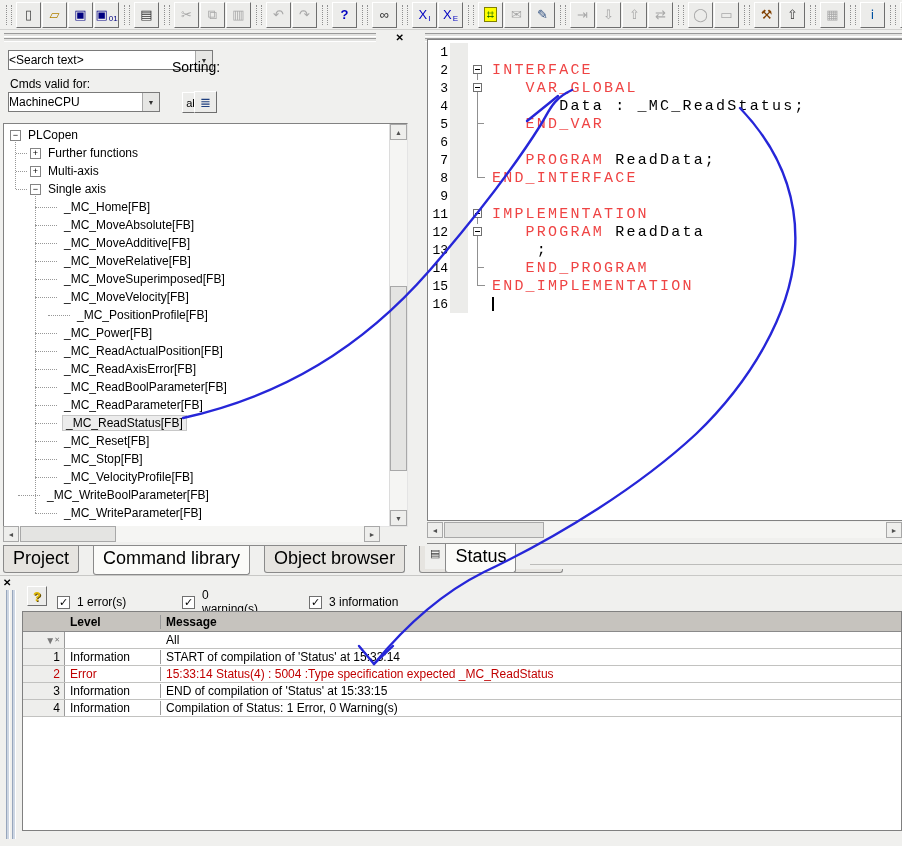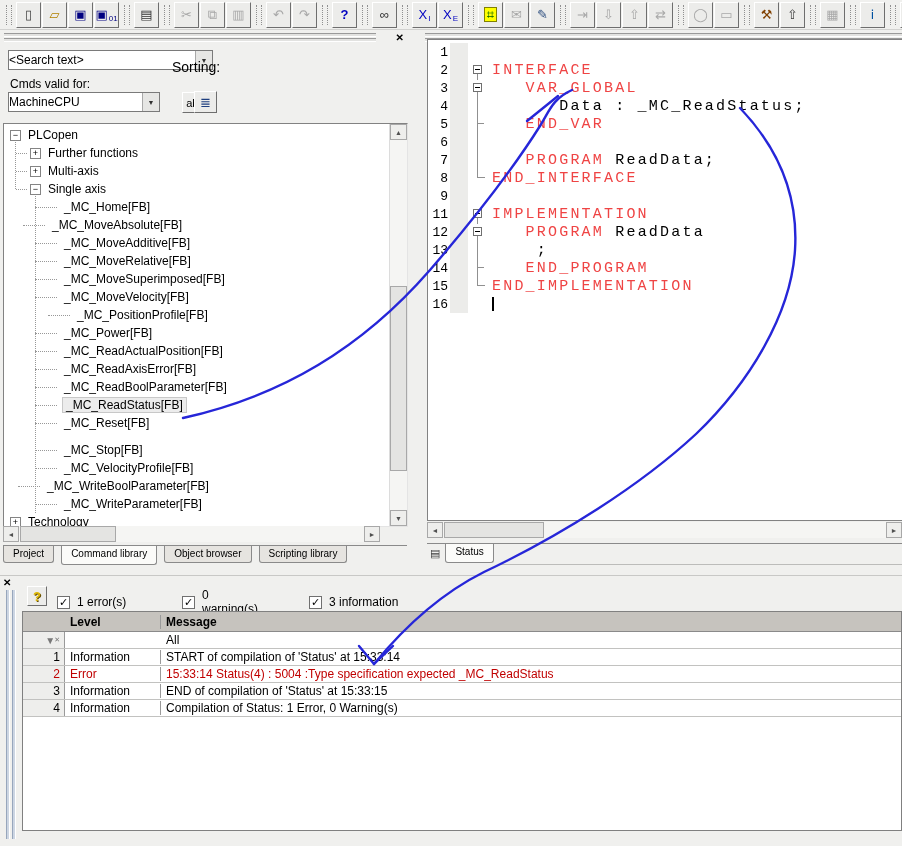--- a/index.html
+++ b/index.html
@@ -23,22 +23,22 @@
   .combo-val{flex:1;white-space:nowrap;overflow:hidden}
   .combo-btn{width:16px;height:100%;background:#e6e6e4;border-left:1px solid #a8a8a8;font-size:7px;
              display:flex;align-items:center;justify-content:center;color:#303030}
   .btn3d{background:#ececea;border:1px solid;border-color:#ffffff #6e6e6e #6e6e6e #ffffff;cursor:default;
          display:flex;align-items:center;justify-content:center}
   .sbtn{position:absolute;background:#eeeeec;border:1px solid #a8a8a8;font-size:7px;color:#505050;
         display:flex;align-items:center;justify-content:center;box-sizing:border-box}
   .thumb{position:absolute;background:#e4e4e2;border:1px solid #a8a8a8;box-sizing:border-box}
   .hsb{position:absolute;height:16px;background:#f5f5f3}
   .tabrow{position:absolute;display:flex;align-items:flex-start;border-top:1px solid #8a8a8a;background:#f0f0ee}
-  .tab{padding:2px 9px 3px;font-size:10px;background:#e6e4e0;border:1px solid #8a8a8a;border-top:none;
-       border-radius:0 0 3px 3px;margin-right:7px;white-space:nowrap;cursor:default}
+  .tab{padding:2px 9px 3px;font-size:18px;background:#e6e4e0;border:1px solid #8a8a8a;border-top:none;
+       border-radius:0 0 3px 3px;margin-right:14px;white-space:nowrap;cursor:default}
   .tab.active{background:#fbfbf9;padding-bottom:5px}
   
   .left-panel{position:absolute;left:2px;top:31px;width:406px;height:532px;background:#f0f0ee}
   .left-panel .grab-h{left:2px;top:1px;width:372px;height:9px}
   .left-panel .close-x{right:4px;top:2px}
   .search-combo{left:6px;top:19px;width:205px;height:20px}
   .cmds-lbl{position:absolute;left:8px;top:46px;font-size:12px}
   .sort-lbl{position:absolute;left:170px;top:28px;font-size:14px}
   .cpu-combo{left:6px;top:61px;width:152px;height:20px}
   .abc-btn{position:absolute;left:180px;top:61px;width:26px;height:21px;font-size:11px}
@@ -269,21 +269,21 @@
         </div>
         <div class="tree-row" style="padding-left: 12px;">
           <span class="dash nodedash"></span>
           <span class="expbox">−</span>
           <span class="tlabel">Single axis</span>
         </div>
         <div class="tree-row" style="padding-left: 31px;">
           <span class="dash leafdash"></span>
           <span class="tlabel">_MC_Home[FB]</span>
         </div>
-        <div class="tree-row" style="padding-left: 19px;">
+        <div class="tree-row" style="padding-left: 31px;">
           <span class="dash leafdash"></span>
           <span class="tlabel">_MC_MoveAbsolute[FB]</span>
         </div>
         <div class="tree-row" style="padding-left: 31px;">
           <span class="dash leafdash"></span>
           <span class="tlabel">_MC_MoveAdditive[FB]</span>
         </div>
         <div class="tree-row" style="padding-left: 31px;">
           <span class="dash leafdash"></span>
           <span class="tlabel">_MC_MoveRelative[FB]</span>
@@ -309,29 +309,33 @@
           <span class="tlabel">_MC_ReadActualPosition[FB]</span>
         </div>
         <div class="tree-row" style="padding-left: 31px;">
           <span class="dash leafdash"></span>
           <span class="tlabel">_MC_ReadAxisError[FB]</span>
         </div>
         <div class="tree-row" style="padding-left: 31px;">
           <span class="dash leafdash"></span>
           <span class="tlabel">_MC_ReadBoolParameter[FB]</span>
         </div>
+        <div class="tree-row" style="padding-left: 31px;">
+          <span class="dash leafdash"></span>
+          <span class="tlabel">_MC_ReadParameter[FB]</span>
+        </div>
         <div class="tree-row sel" style="padding-left: 31px;">
           <span class="dash leafdash"></span>
           <span class="tlabel tsel">_MC_ReadStatus[FB]</span>
         </div>
         <div class="tree-row" style="padding-left: 31px;">
           <span class="dash leafdash"></span>
           <span class="tlabel">_MC_Reset[FB]</span>
         </div>
-        <div class="tree-row" style="padding-left: 31px; margin-top: 9px;">
+        <div class="tree-row" style="padding-left: 31px;">
           <span class="dash leafdash"></span>
           <span class="tlabel">_MC_Stop[FB]</span>
         </div>
         <div class="tree-row" style="padding-left: 31px;">
           <span class="dash leafdash"></span>
           <span class="tlabel">_MC_VelocityProfile[FB]</span>
         </div>
         <div class="tree-row" style="padding-left: 14px;">
           <span class="dash leafdash"></span>
           <span class="tlabel">_MC_WriteBoolParameter[FB]</span>

